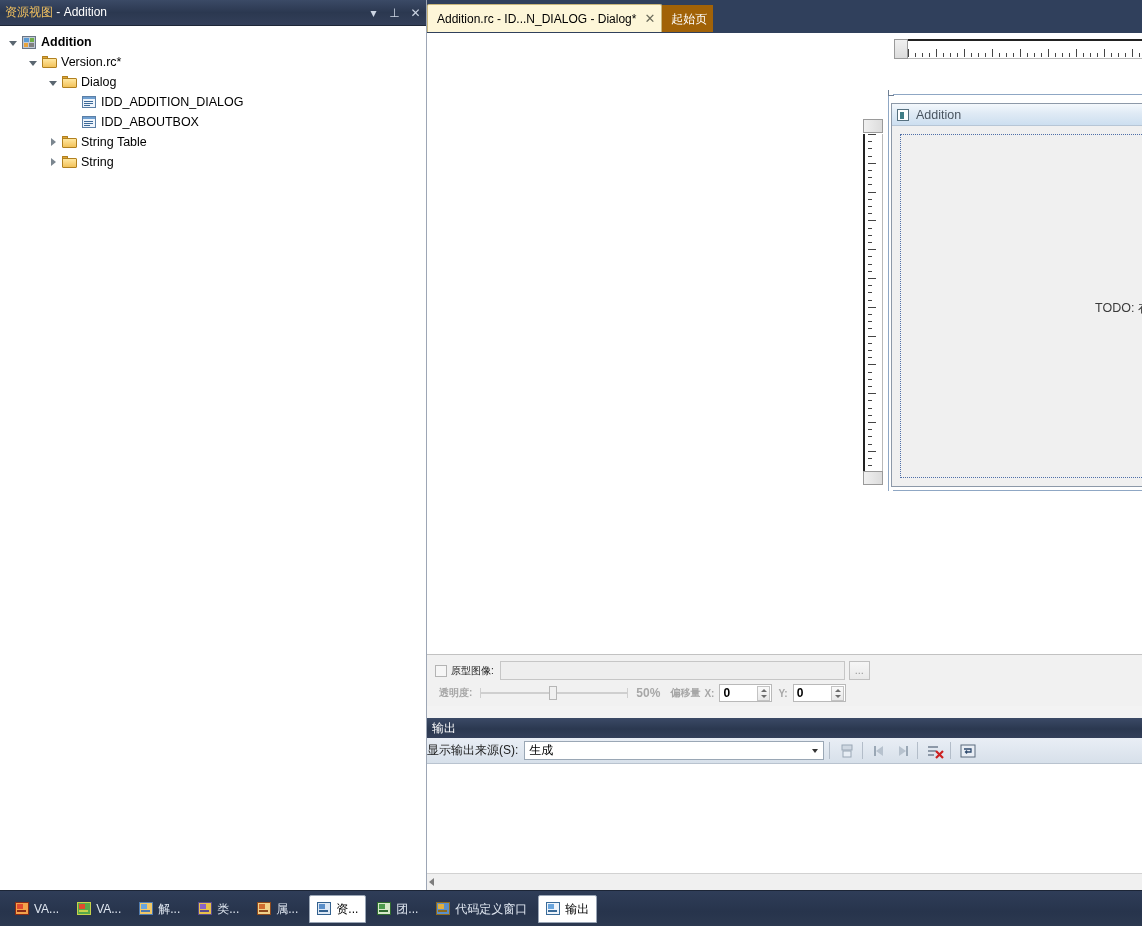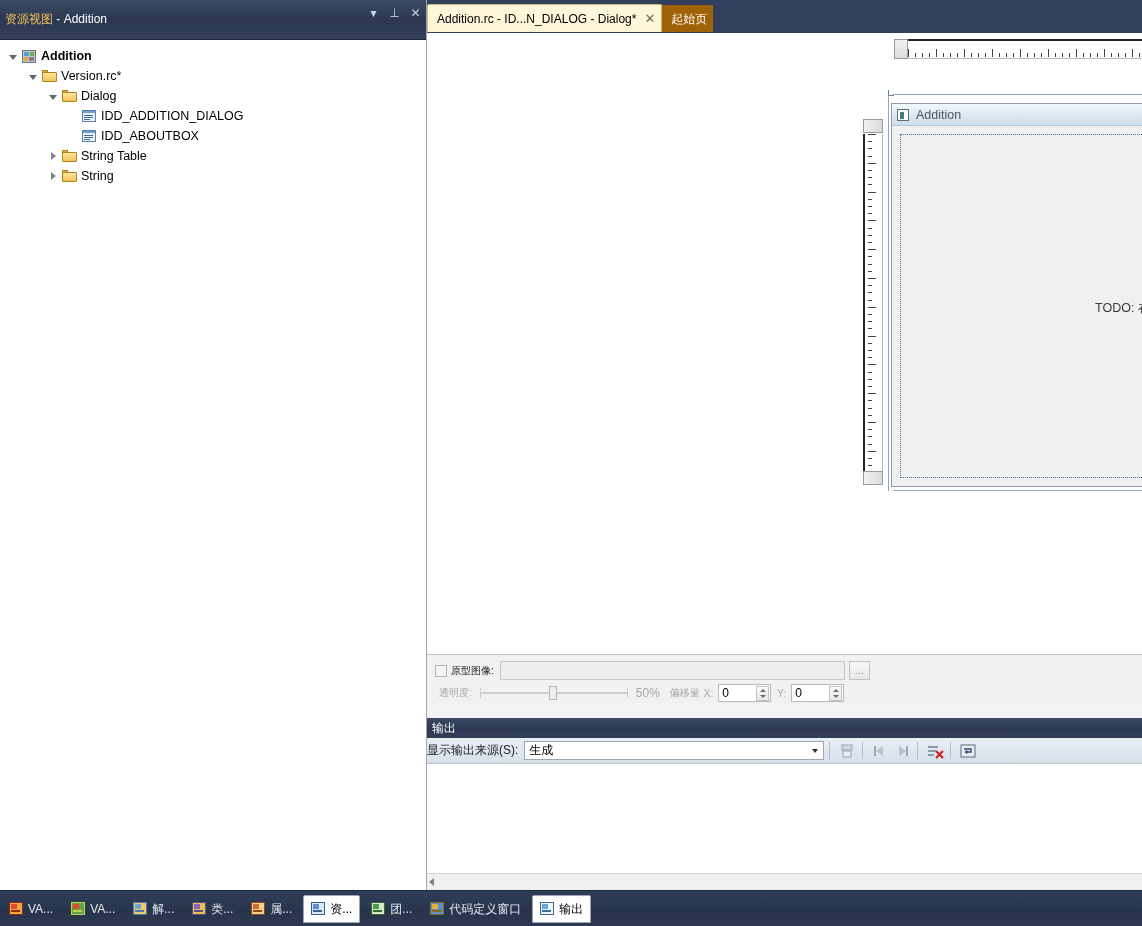--- a/index.html
+++ b/index.html
@@ -13,21 +13,21 @@
   }
   #app { position: relative; width: 1142px; height: 926px; }
 
   
   #left-panel {
     position: absolute; left: 0; top: 0; width: 427px; height: 890px;
     background: #ffffff;
     border-right: 1px solid #9da6b5;
   }
   #left-header {
-    position: relative; height: 40px;
+    position: relative; height: 26px;
     background: linear-gradient(to bottom, #3b4a66 0%, #2b3850 50%, #333f59 100%);
     border-bottom: 1px solid #1e2738;
     display: flex; align-items: center;
   }
   #left-header .htitle {
     padding-left: 5px; color: #ffffff; font-size: 12px; white-space: nowrap;
   }
   #left-header .htitle .hi { color: #f0c060; }
   #left-header .hbtns {
     position: absolute; right: 4px; top: 0; height: 26px;
@@ -174,21 +174,21 @@
     position:absolute; left:0; right:0; top:165px; text-align:center;
     color:#3a3a3a; font-size:12.5px;
   }
 
   
   #proto {
     position:absolute; left:0; bottom:0; width:715px; height:52px;
     background:#f1f1f1; border-top:1px solid #c2c2c2;
   }
   #proto .r1 { position:absolute; left:8px; top:6px; display:flex; align-items:center; }
-  #proto .r2 { position:absolute; left:8px; top:29px; display:flex; align-items:center; }
+  #proto .r2 { position:absolute; left:8px; top:29px; display:flex; align-items:center;font-weight:bold; }
   .chk {
     width:12px;height:12px;background:#f6f6f6;border:1px solid #b4b4b4; display:inline-block;
   }
   .lbl { font-size:10px; color:#222; margin-left:4px; }
   .lbl.dim { color:#a7a7a7; }
   #proto-path {
     margin-left:6px; width:345px; height:19px; background:#eeeeee;
     border:1px solid #c6c6c6; color:#888; font-size:12px; padding:0 3px; line-height:17px;
   }
   #proto-browse {
@@ -247,21 +247,21 @@
   #out-hscroll .larrow {
     position:absolute; left:2px; top:4px; width:0;height:0;border-style:solid;
     border-width:4px 5px 4px 0; border-color:transparent #7d7d7d transparent transparent;
   }
 
   
   #taskbar {
     position:absolute; left:0; top:890px; width:1142px; height:36px;
     background: linear-gradient(to bottom,#2f3d58 0%, #27344c 60%, #2c3950 100%);
     border-top:1px solid #1c2536;
-    display:flex; align-items:center; padding-left:2px;
+    display:flex; align-items:center; padding-left:8px;
   }
   .tbitem {
     height:26px; display:flex; align-items:center; padding:0 7px; margin-right:4px;
     font-size:12px; color:#dfe6f0; white-space:nowrap; cursor:default;
   }
   .tbitem.active { background:#ffffff; color:#000; border:1px solid #9aa6b6; border-radius:2px 2px 0 0; height:28px;}
   .tbitem .tbico { width:14px; height:13px; margin-right:5px; position:relative; flex:0 0 14px; }
   .tb-t { line-height:1; }
 </style>
 </head>

